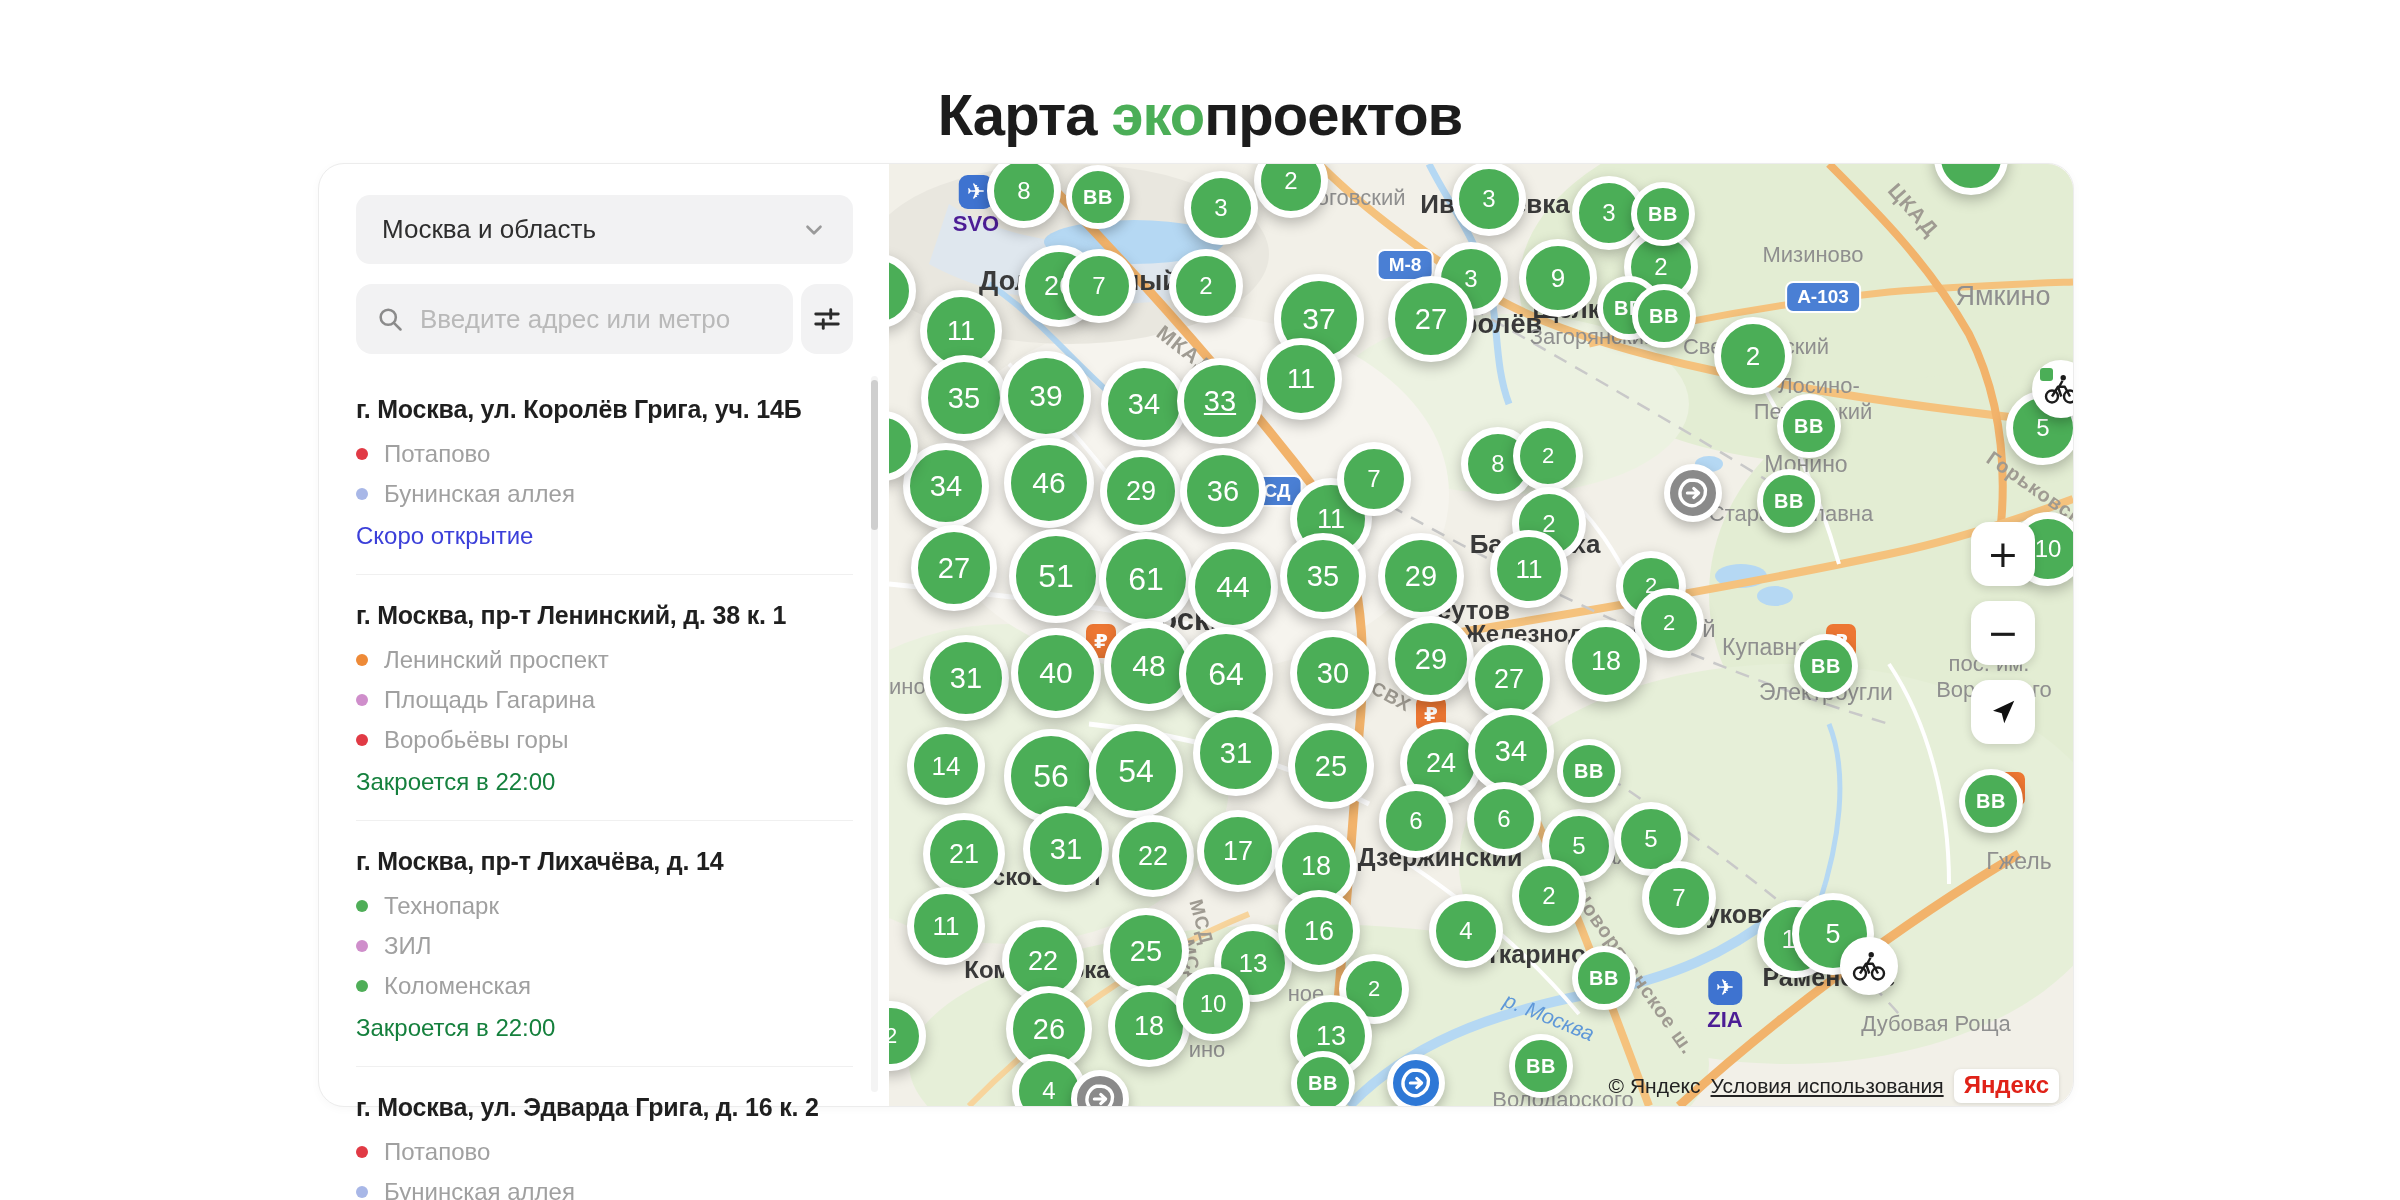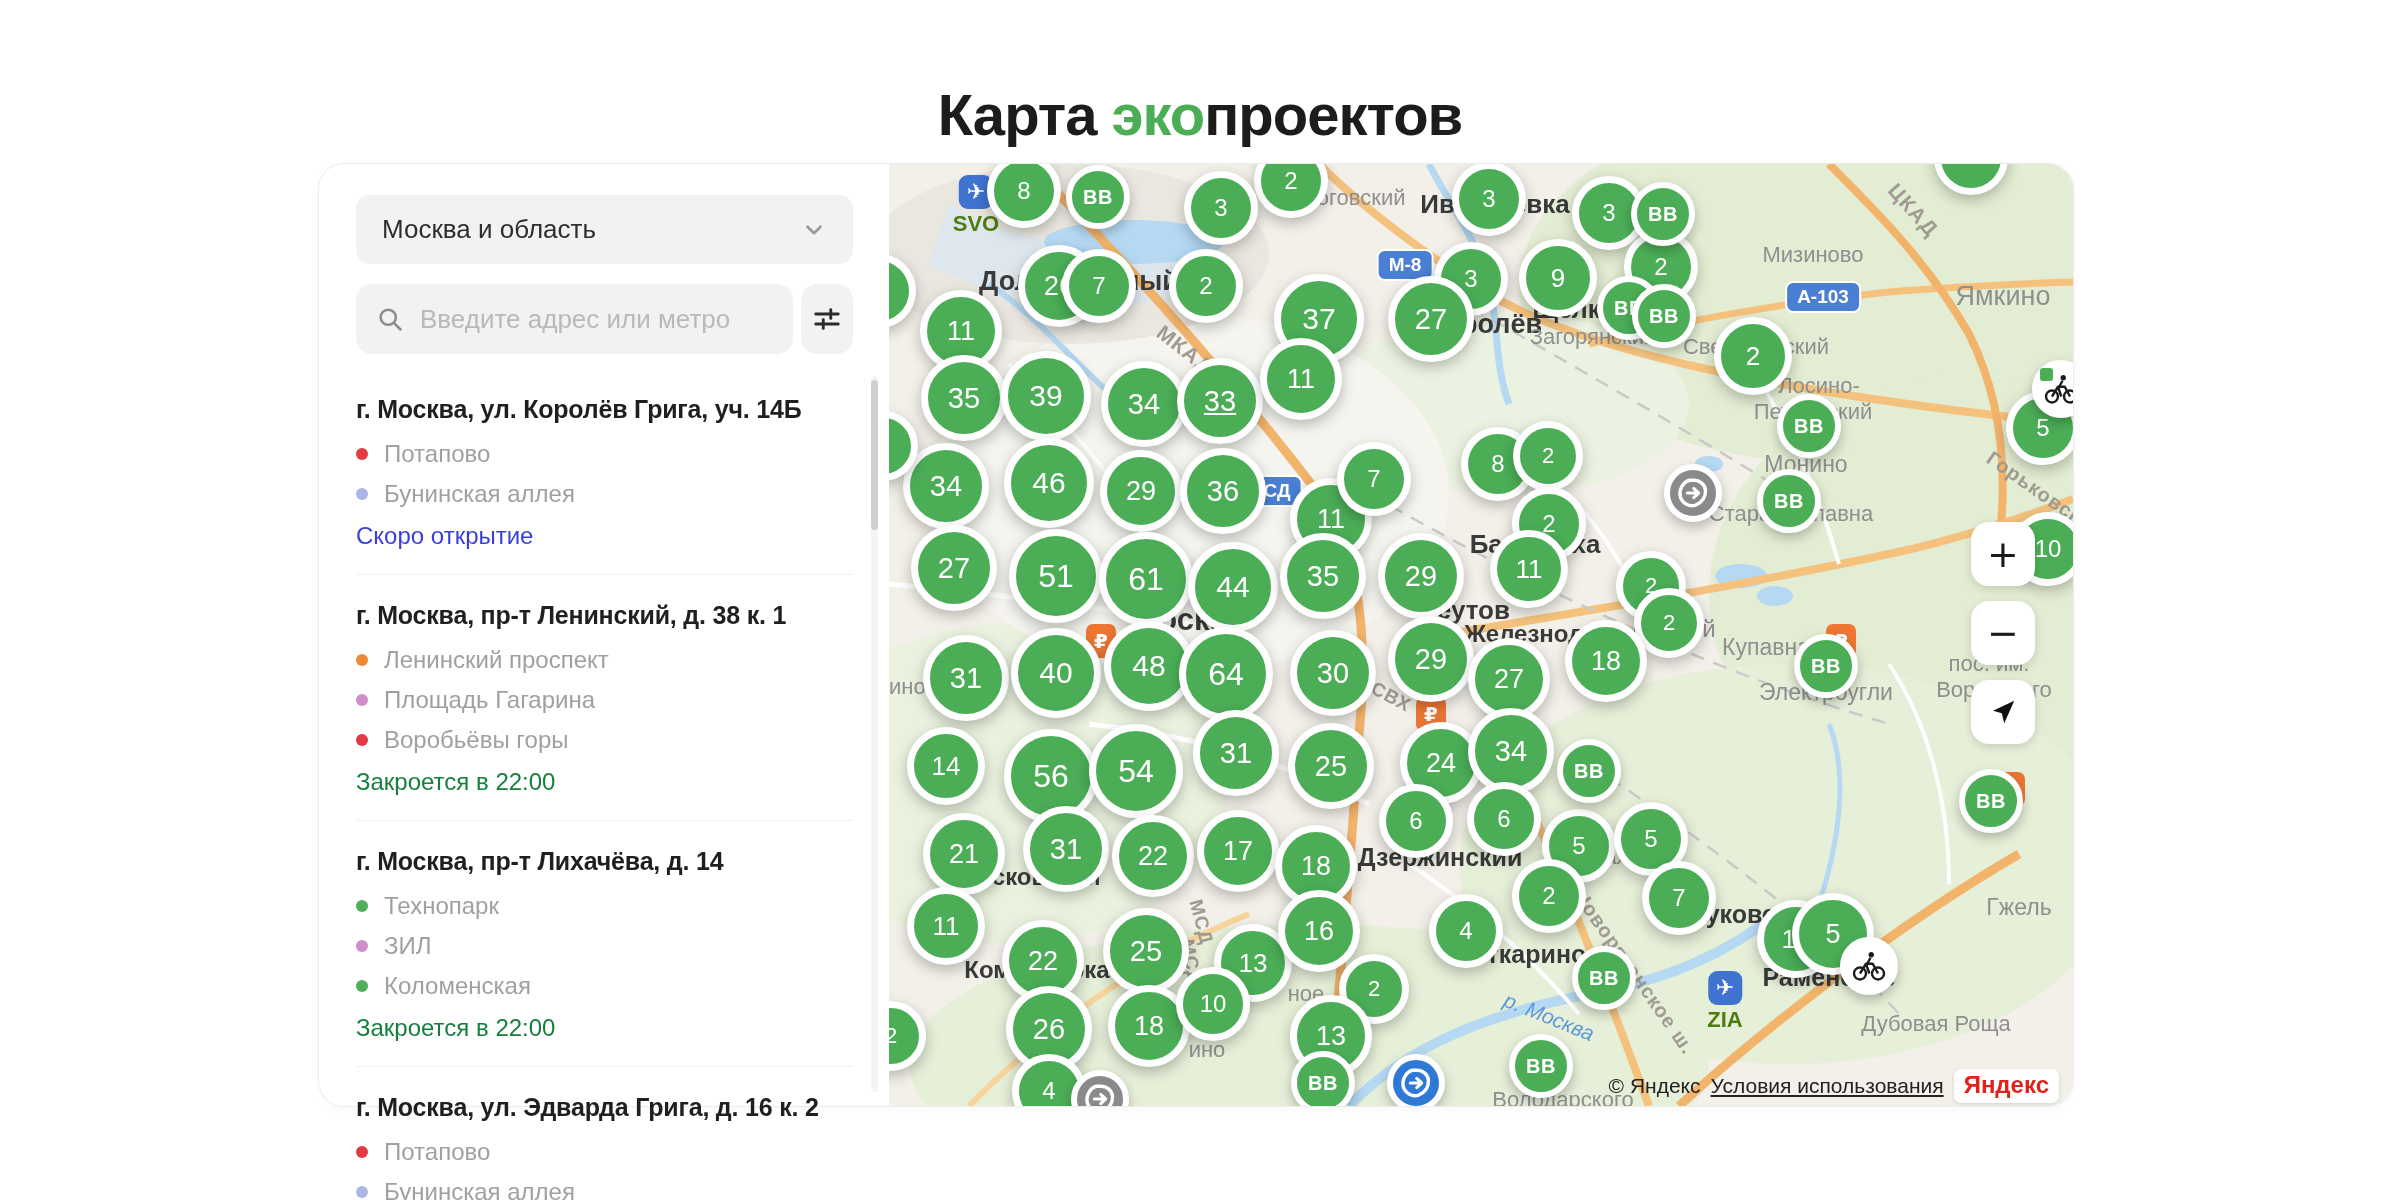--- a/index.html
+++ b/index.html
@@ -31,21 +31,21 @@
   .map svg.base{position:absolute;left:0;top:0;}
   .map-label{position:absolute;transform:translate(-50%,-50%);white-space:nowrap;pointer-events:none;}
   .lbl-town{color:#8f8f8f;}
   .lbl-city{color:#3a3a3a;font-weight:600;}
   .lbl-road{color:#9f9b92;font-weight:600;letter-spacing:1px;}
   .lbl-water{color:#5f98d8;font-style:italic;}
   .road-badge{position:absolute;transform:translate(-50%,-50%);background:#4a7fd4;color:#fff;font-size:19px;font-weight:700;padding:3px 10px;border-radius:8px;border:2px solid #fff;}
   .ruble-badge{position:absolute;transform:translate(-50%,-50%);width:30px;height:34px;background:#ed7733;color:#fff;border-radius:7px;display:flex;align-items:center;justify-content:center;font-size:20px;font-weight:700;font-family:"DejaVu Sans",sans-serif;}
   .airport{position:absolute;transform:translate(-50%,-50%);text-align:center;}
   .airport .plane{width:34px;height:34px;background:#3e73d0;border-radius:9px;color:#fff;font-size:22px;line-height:34px;margin:0 auto;}
-  .airport .code{font-size:22px;font-weight:700;color:#4d7c0f;margin-top:2px;}
+  .airport .code{font-size:22px;font-weight:700;color:#4c1d95;margin-top:2px;}
   .cluster{position:absolute;background:#4bae57;border:7px solid #fff;border-radius:50%;box-shadow:0 5px 14px rgba(0,0,0,0.25);color:#fff;display:flex;align-items:center;justify-content:center;font-weight:500;cursor:pointer;box-sizing:content-box;}
   .bb{position:absolute;width:52px;height:52px;background:#4bae57;border:6px solid #fff;border-radius:50%;box-shadow:0 5px 12px rgba(0,0,0,0.25);color:#fff;font-weight:800;font-size:20px;letter-spacing:0.5px;display:flex;align-items:center;justify-content:center;cursor:pointer;}
   .pin::after{content:"";position:absolute;left:50%;bottom:-12px;transform:translateX(-50%) rotate(45deg);width:16px;height:16px;background:#fff;border-radius:2px;z-index:-1;}
   .special{position:absolute;border:6px solid #fff;border-radius:50%;box-shadow:0 5px 12px rgba(0,0,0,0.25);display:flex;align-items:center;justify-content:center;cursor:pointer;}
   .map-ctrls{position:absolute;left:1082px;top:358px;width:64px;}
   .ctrl-btn{width:64px;height:64px;background:#fff;border:none;border-radius:18px;box-shadow:0 3px 10px rgba(0,0,0,0.14);font-size:38px;color:#1b1b1b;cursor:pointer;display:flex;align-items:center;justify-content:center;margin-bottom:15px;font-family:"DejaVu Sans",sans-serif;}
   .attrib{position:absolute;right:14px;top:905px;display:flex;align-items:center;gap:10px;font-size:21px;color:#222;}
   .attrib a{color:#222;text-decoration:underline;cursor:pointer;}
   .ylogo{position:relative;background:#fff;border-radius:7px;padding:2px 10px 4px 10px;color:#e02218;font-weight:700;font-size:24px;box-shadow:0 1px 4px rgba(0,0,0,0.12);cursor:pointer;}
   .ylogo .mini-badge{position:absolute;left:-14px;bottom:-8px;z-index:-1;background:#4a7fd4;color:#fff;font-size:15px;font-weight:700;padding:2px 7px;border-radius:6px;border:2px solid #fff;}
@@ -206,21 +206,21 @@
           <div class="map-label lbl-town" style="left: 1100px; top: 500px; font-size: 22px;">пос. им.</div>
           <div class="map-label lbl-town" style="left: 1105px; top: 526px; font-size: 22px;">Воровского</div>
           <div class="map-label lbl-city" style="left: 300px; top: 456px; font-size: 31px;">Москва</div>
           <div class="map-label lbl-town" style="left: 8px; top: 523px; font-size: 22px;">Немчиновка</div>
           <div class="map-label lbl-city" style="left: 140px; top: 713px; font-size: 24px;">Московский</div>
           <div class="map-label lbl-city" style="left: 148px; top: 806px; font-size: 24px;">Коммунарка</div>
           <div class="map-label lbl-city" style="left: 551px; top: 693px; font-size: 25px;">Дзержинский</div>
           <div class="map-label lbl-city" style="left: 628px; top: 790px; font-size: 25px;">Лыткарино</div>
           <div class="map-label lbl-city" style="left: 862px; top: 750px; font-size: 25px;">Жуковский</div>
           <div class="map-label lbl-city" style="left: 940px; top: 813px; font-size: 25px;">Раменское</div>
-          <div class="map-label lbl-town" style="left: 1130px; top: 743px; font-size: 23px;">Гжель</div>
+          <div class="map-label lbl-town" style="left: 1130px; top: 697px; font-size: 23px;">Гжель</div>
           <div class="map-label lbl-town" style="left: 1047px; top: 860px; font-size: 22px;">Дубовая Роща</div>
           <div class="map-label lbl-town" style="left: 674px; top: 936px; font-size: 22px;">Володарского</div>
           <div class="map-label lbl-town" style="left: 417px; top: 830px; font-size: 22px;">ное</div>
           <div class="map-label lbl-town" style="left: 318px; top: 886px; font-size: 22px;">ино</div>
           <div class="map-label lbl-town" style="left: 733px; top: 693px; font-size: 22px;">ахо</div>
           <div class="map-label lbl-town" style="left: 820px; top: 465px; font-size: 24px;">й</div>
           <div class="map-label lbl-road" style="left: 296px; top: 186px; font-size: 21px; transform: translate(-50%, -50%) rotate(38deg);">МКАД</div>
           <div class="map-label lbl-road" style="left: 1024px; top: 46px; font-size: 21px; transform: translate(-50%, -50%) rotate(48deg);">ЦКАД</div>
           <div class="map-label lbl-road" style="left: 502px; top: 533px; font-size: 19px; transform: translate(-50%, -50%) rotate(28deg);">СВХ</div>
           <div class="map-label lbl-road" style="left: 312px; top: 758px; font-size: 19px; transform: translate(-50%, -50%) rotate(75deg);">МСД</div>

